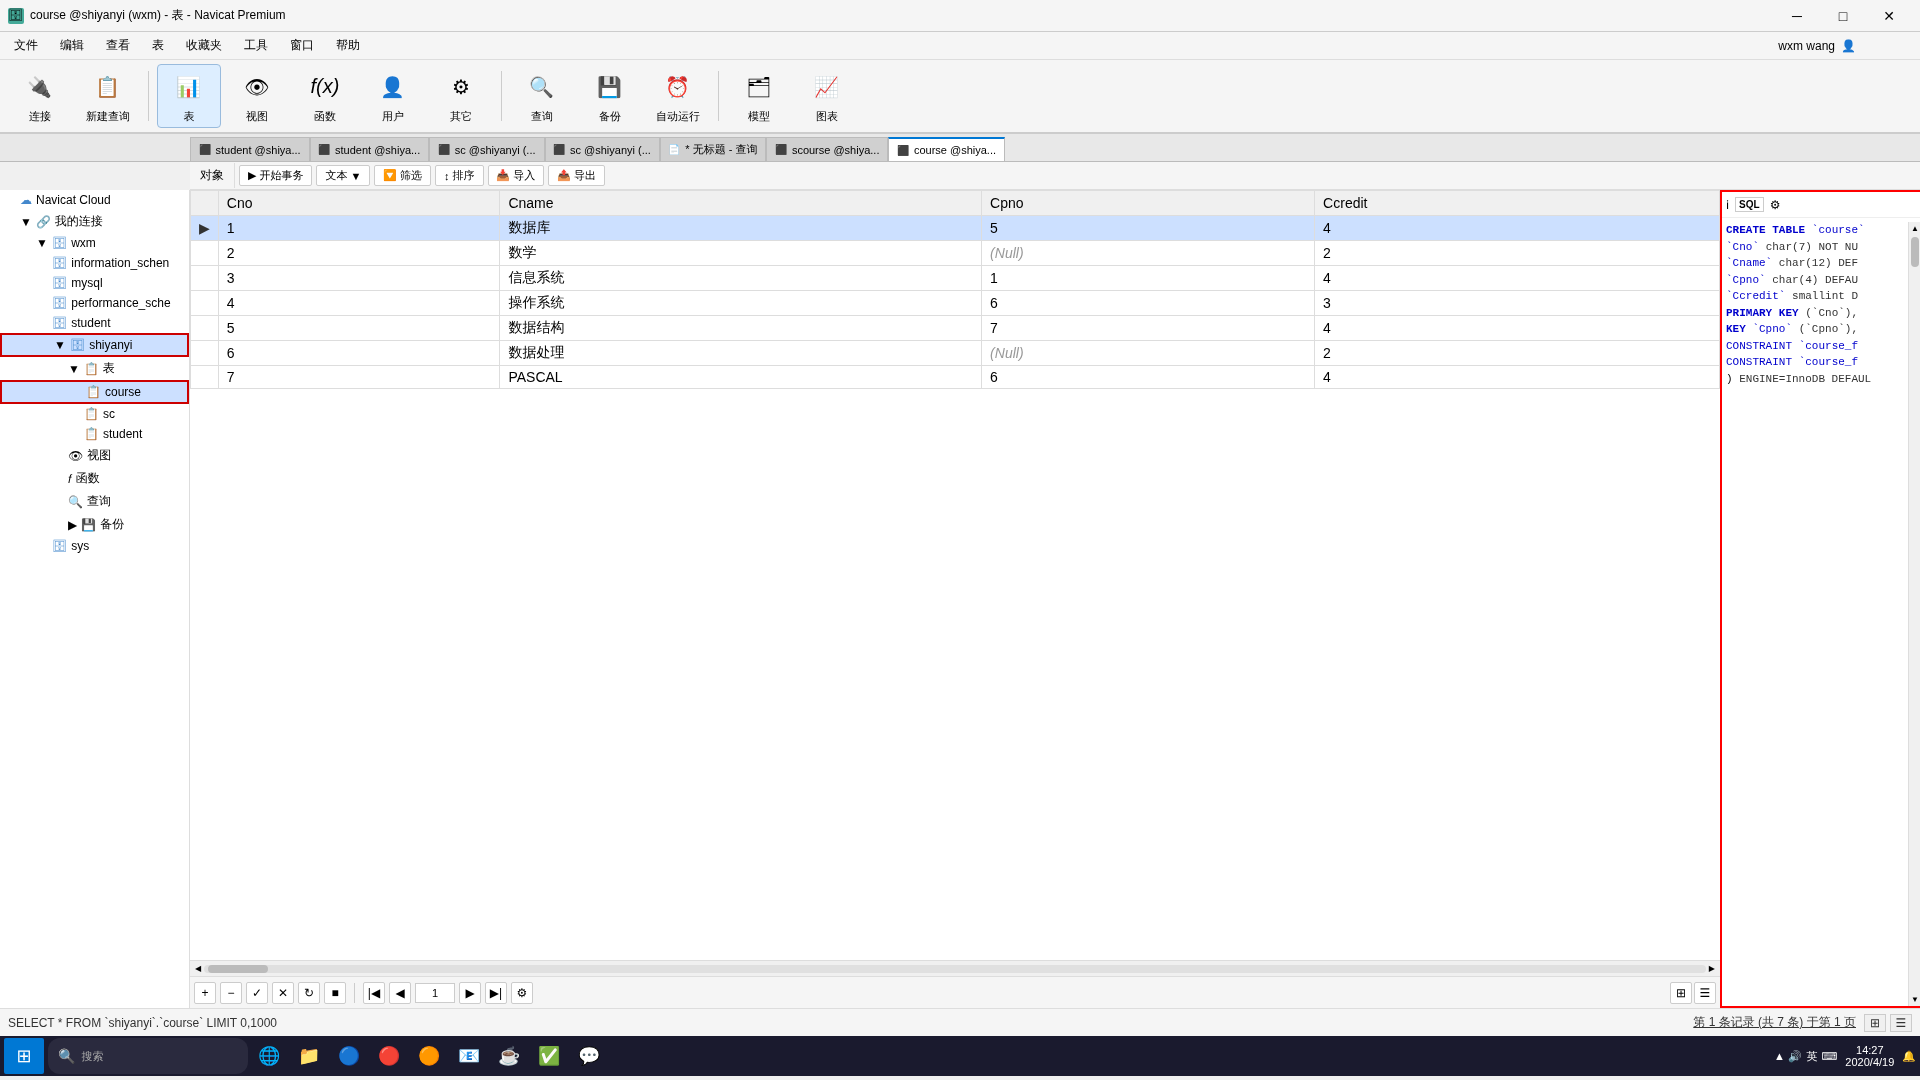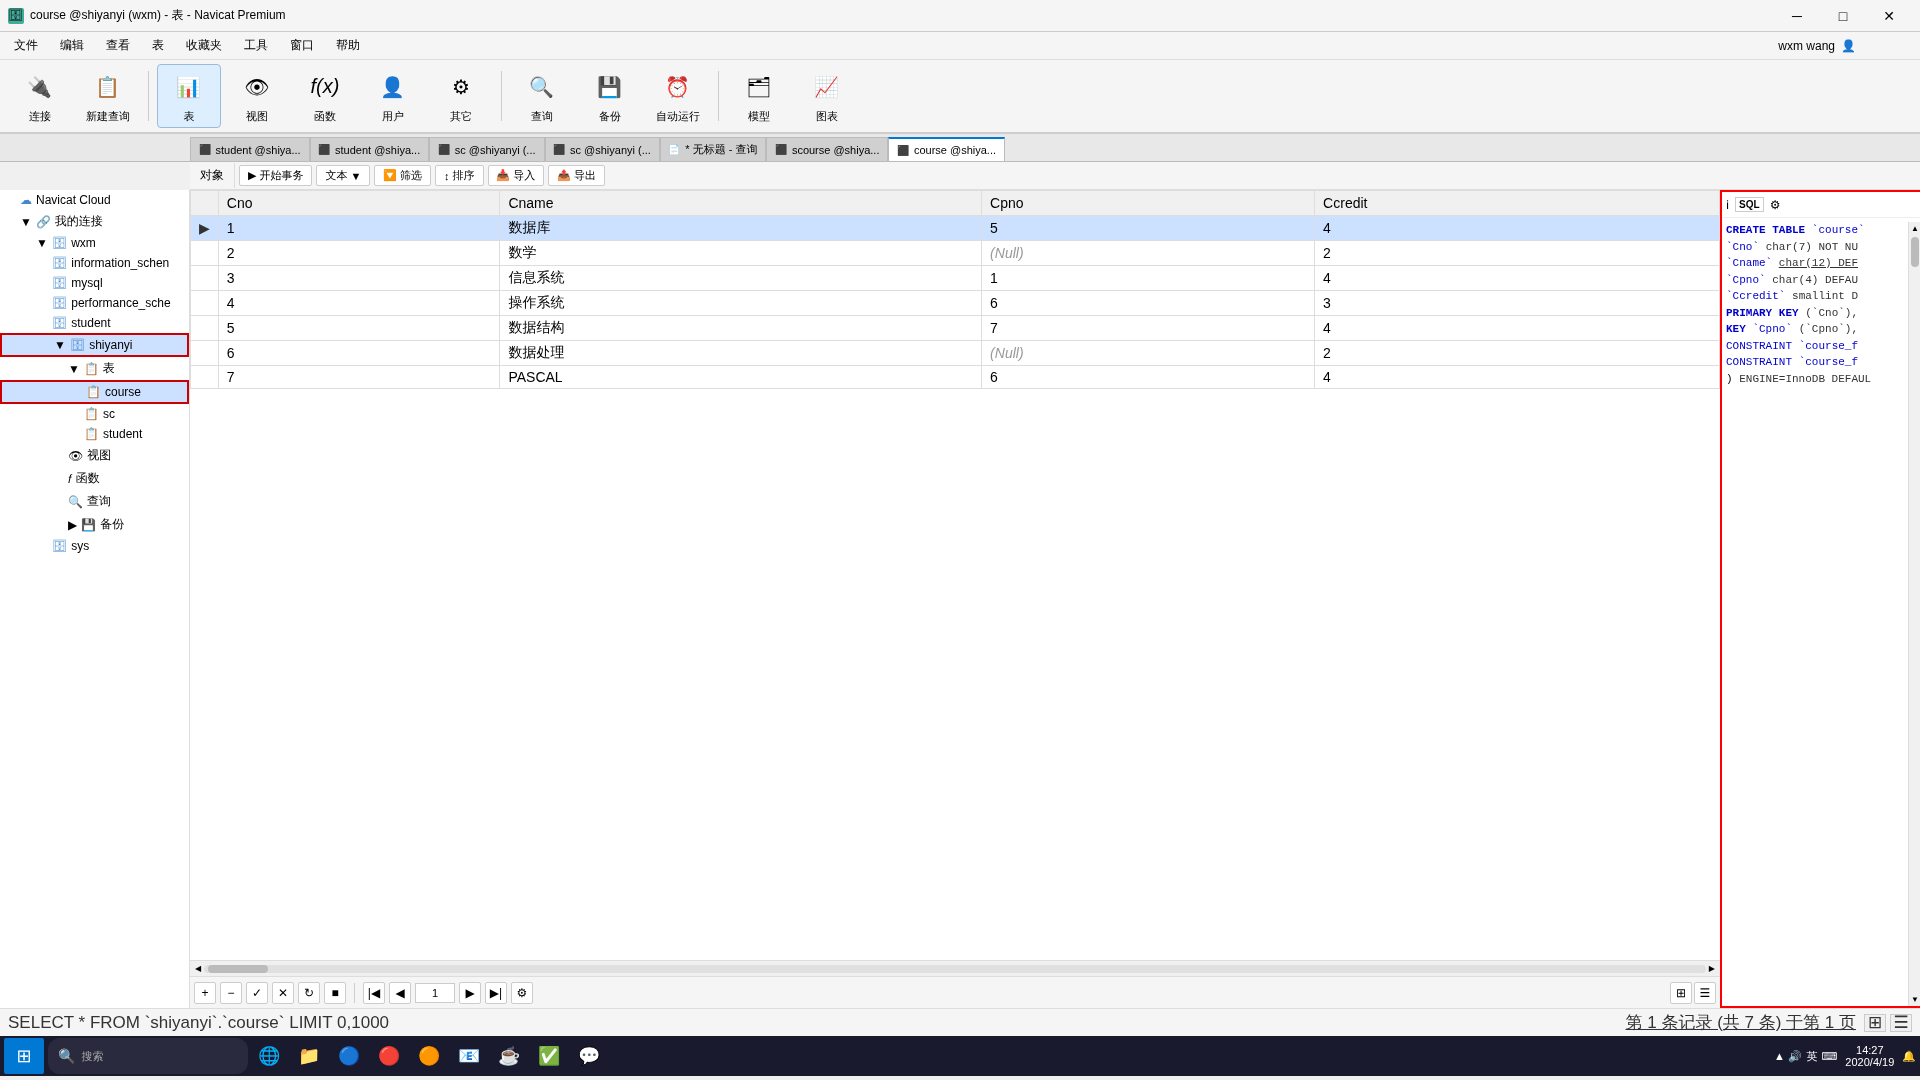--- a/index.html
+++ b/index.html
@@ -242,21 +242,21 @@
     .page-view-btns { margin-left: auto; display: flex; gap: 2px; }
 
     
     .status-bar {
       height: 28px;
       background: #f5f5f5;
       border-top: 1px solid #ddd;
       display: flex;
       align-items: center;
       padding: 0 8px;
-      font-size: 17px;
+      font-size: 12px;
       color: #333;
     }
     .status-right { margin-left: auto; text-decoration: underline; }
 
     
     .taskbar {
       height: 40px;
       background: #1a1a2e;
       display: flex;
       align-items: center;
@@ -604,21 +604,21 @@
 
   <div class="right-panel">
     <div class="right-panel-header">
       <span style="cursor:pointer;">ℹ</span>
       <span style="cursor:pointer; font-weight:bold; border:1px solid #ccc; padding:1px 3px; font-size:10px;">SQL</span>
       <span style="cursor:pointer;">⚙</span>
     </div>
     <div class="right-panel-content">
       <div><span class="sql-keyword">CREATE TABLE</span> <span class="sql-identifier">`course`</span></div>
       <div>  <span class="sql-identifier">`Cno`</span> <span style="color:#333;">char(7) NOT NU</span></div>
-      <div>  <span class="sql-identifier">`Cname`</span> <span style="color:#333;text-decoration:underline;">char(12) DEF</span></div>
+      <div>  <span class="sql-identifier">`Cname`</span> <span style="color:#333;">char(12) DEF</span></div>
       <div>  <span class="sql-identifier">`Cpno`</span> <span style="color:#333;">char(4) DEFAU</span></div>
       <div>  <span class="sql-identifier">`Ccredit`</span> <span style="color:#333;">smallint D</span></div>
       <div>  <span class="sql-keyword">PRIMARY KEY</span> <span style="color:#333;">(`Cno`),</span></div>
       <div>  <span class="sql-keyword">KEY</span> <span class="sql-identifier">`Cpno`</span> <span style="color:#333;">(`Cpno`),</span></div>
       <div>  <span class="sql-constraint">CONSTRAINT</span> <span class="sql-identifier">`course_f</span></div>
       <div>  <span class="sql-constraint">CONSTRAINT</span> <span class="sql-identifier">`course_f</span></div>
       <div>  ) <span style="color:#333;">ENGINE=InnoDB DEFAUL</span></div>
     </div>
 
     <div style="position:absolute; right:0; top:30px; bottom:0; width:12px; background:#f0f0f0; border-left:1px solid #ddd; display:flex; flex-direction:column;">

